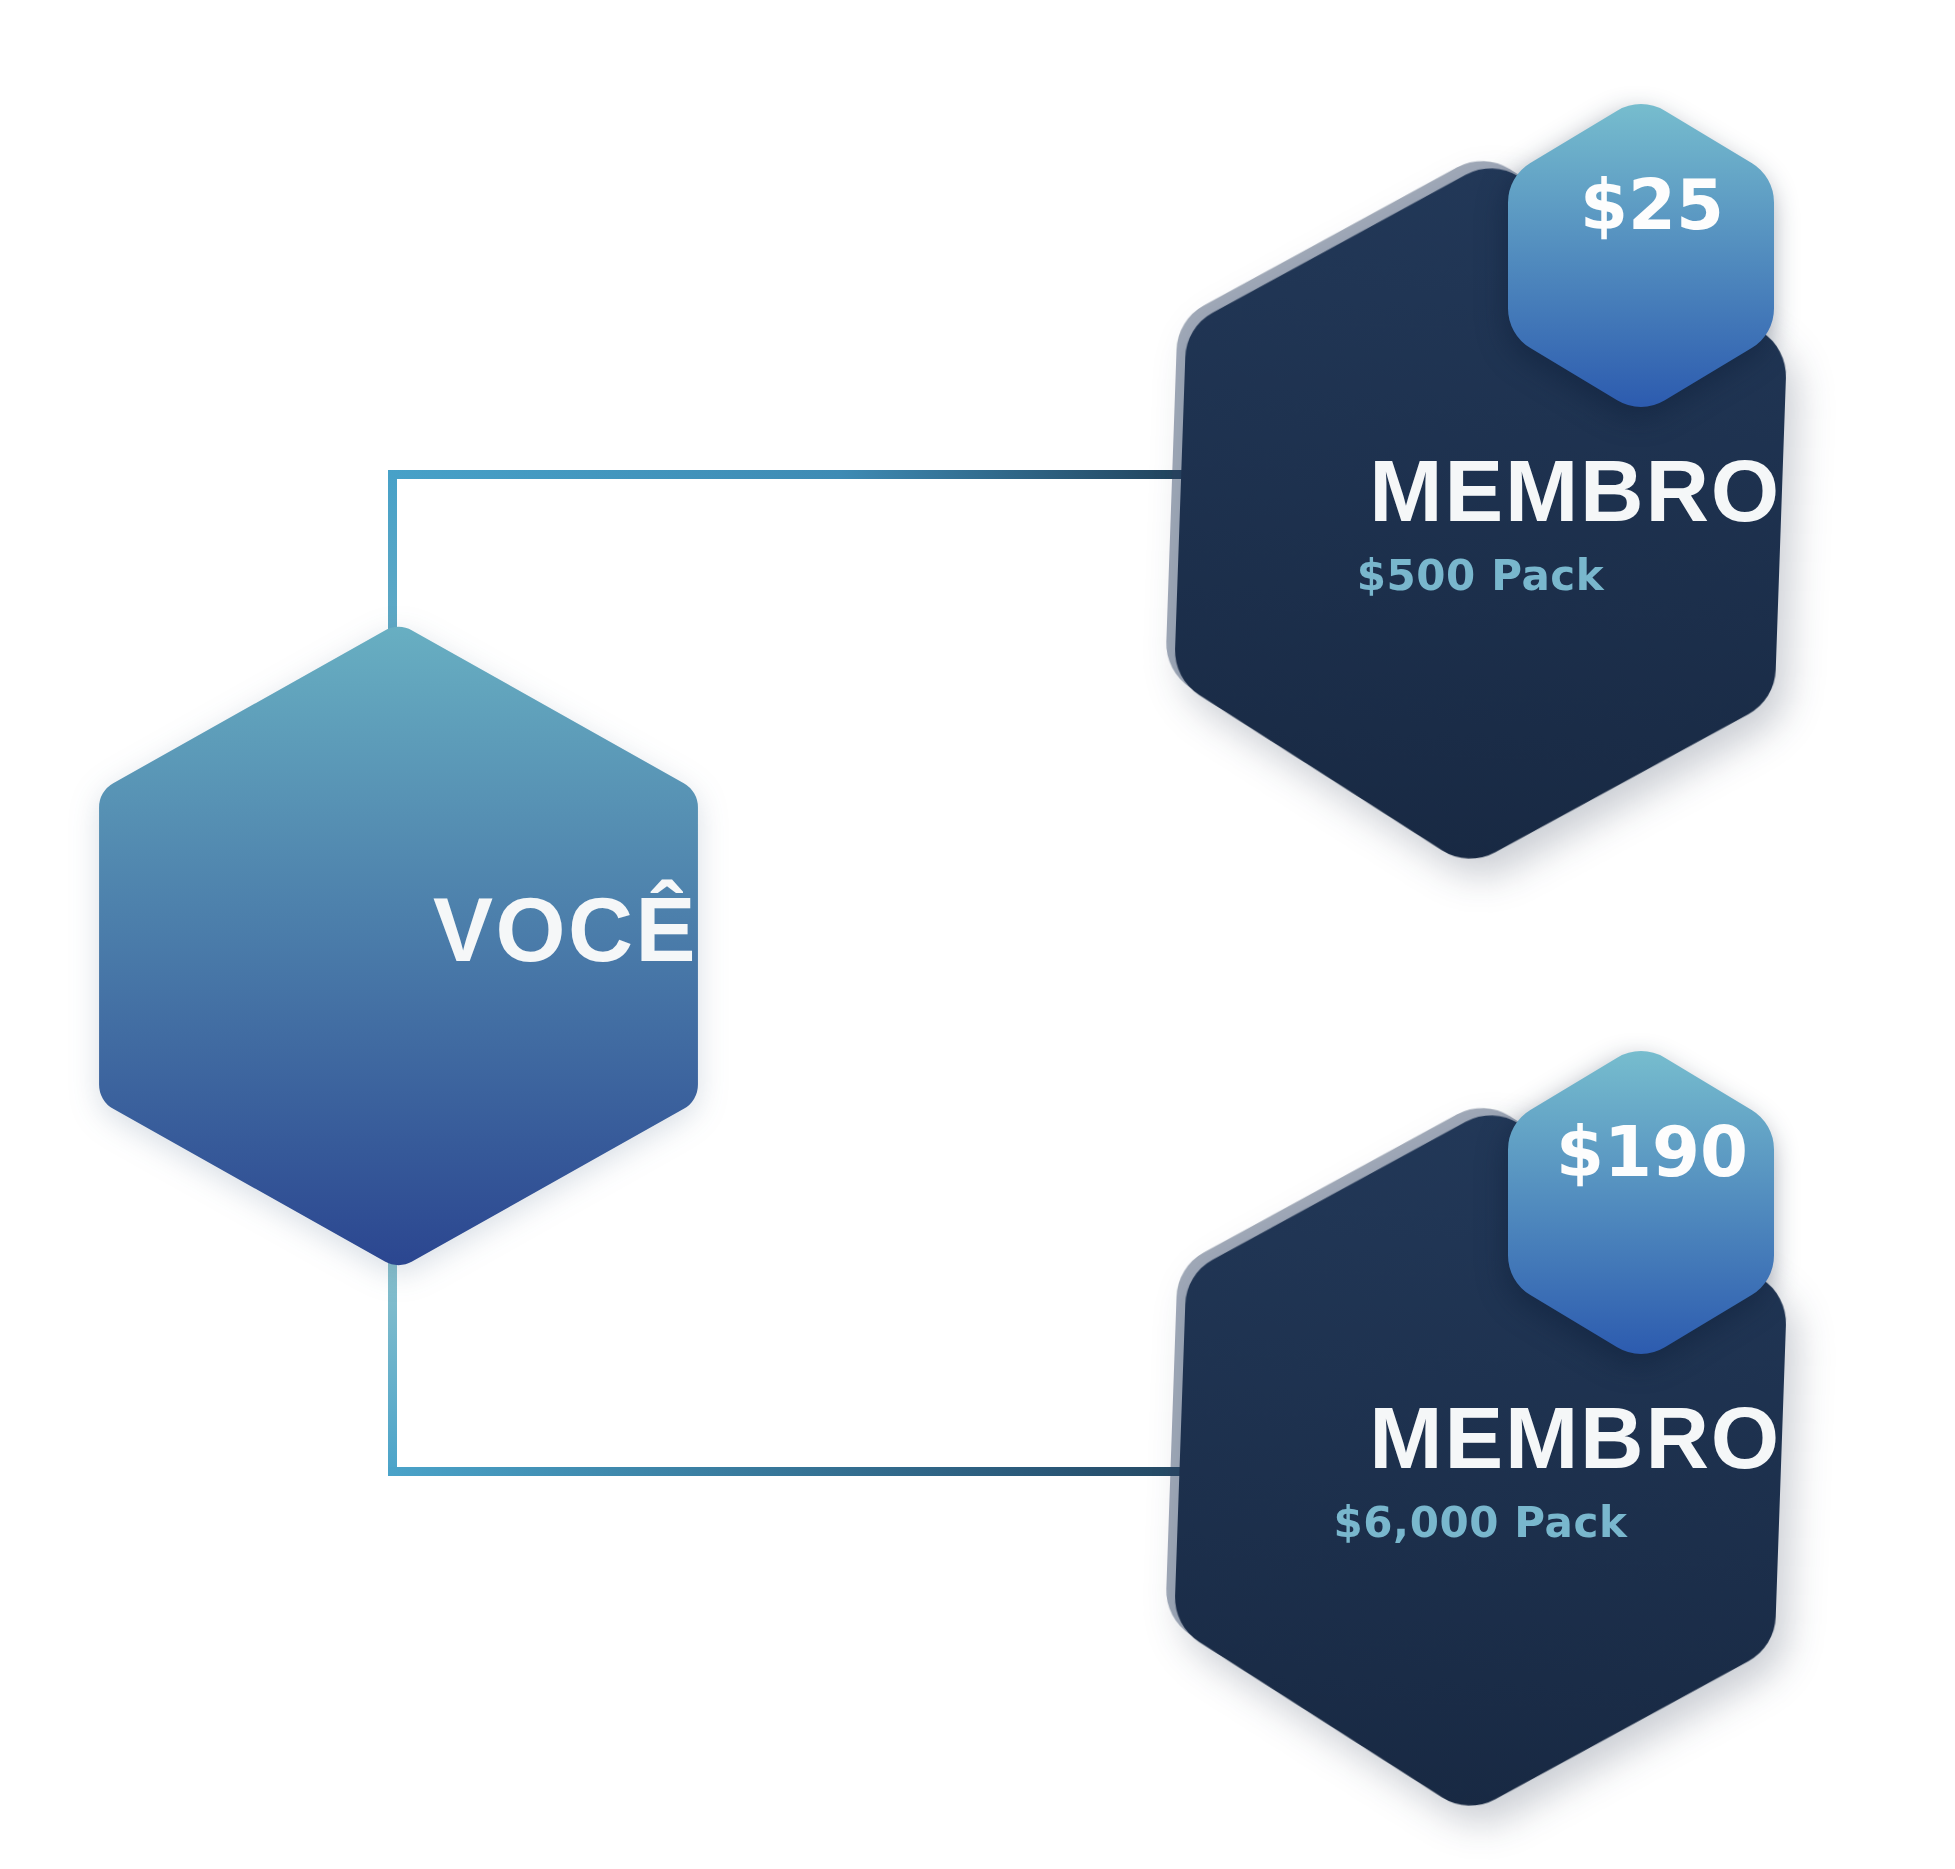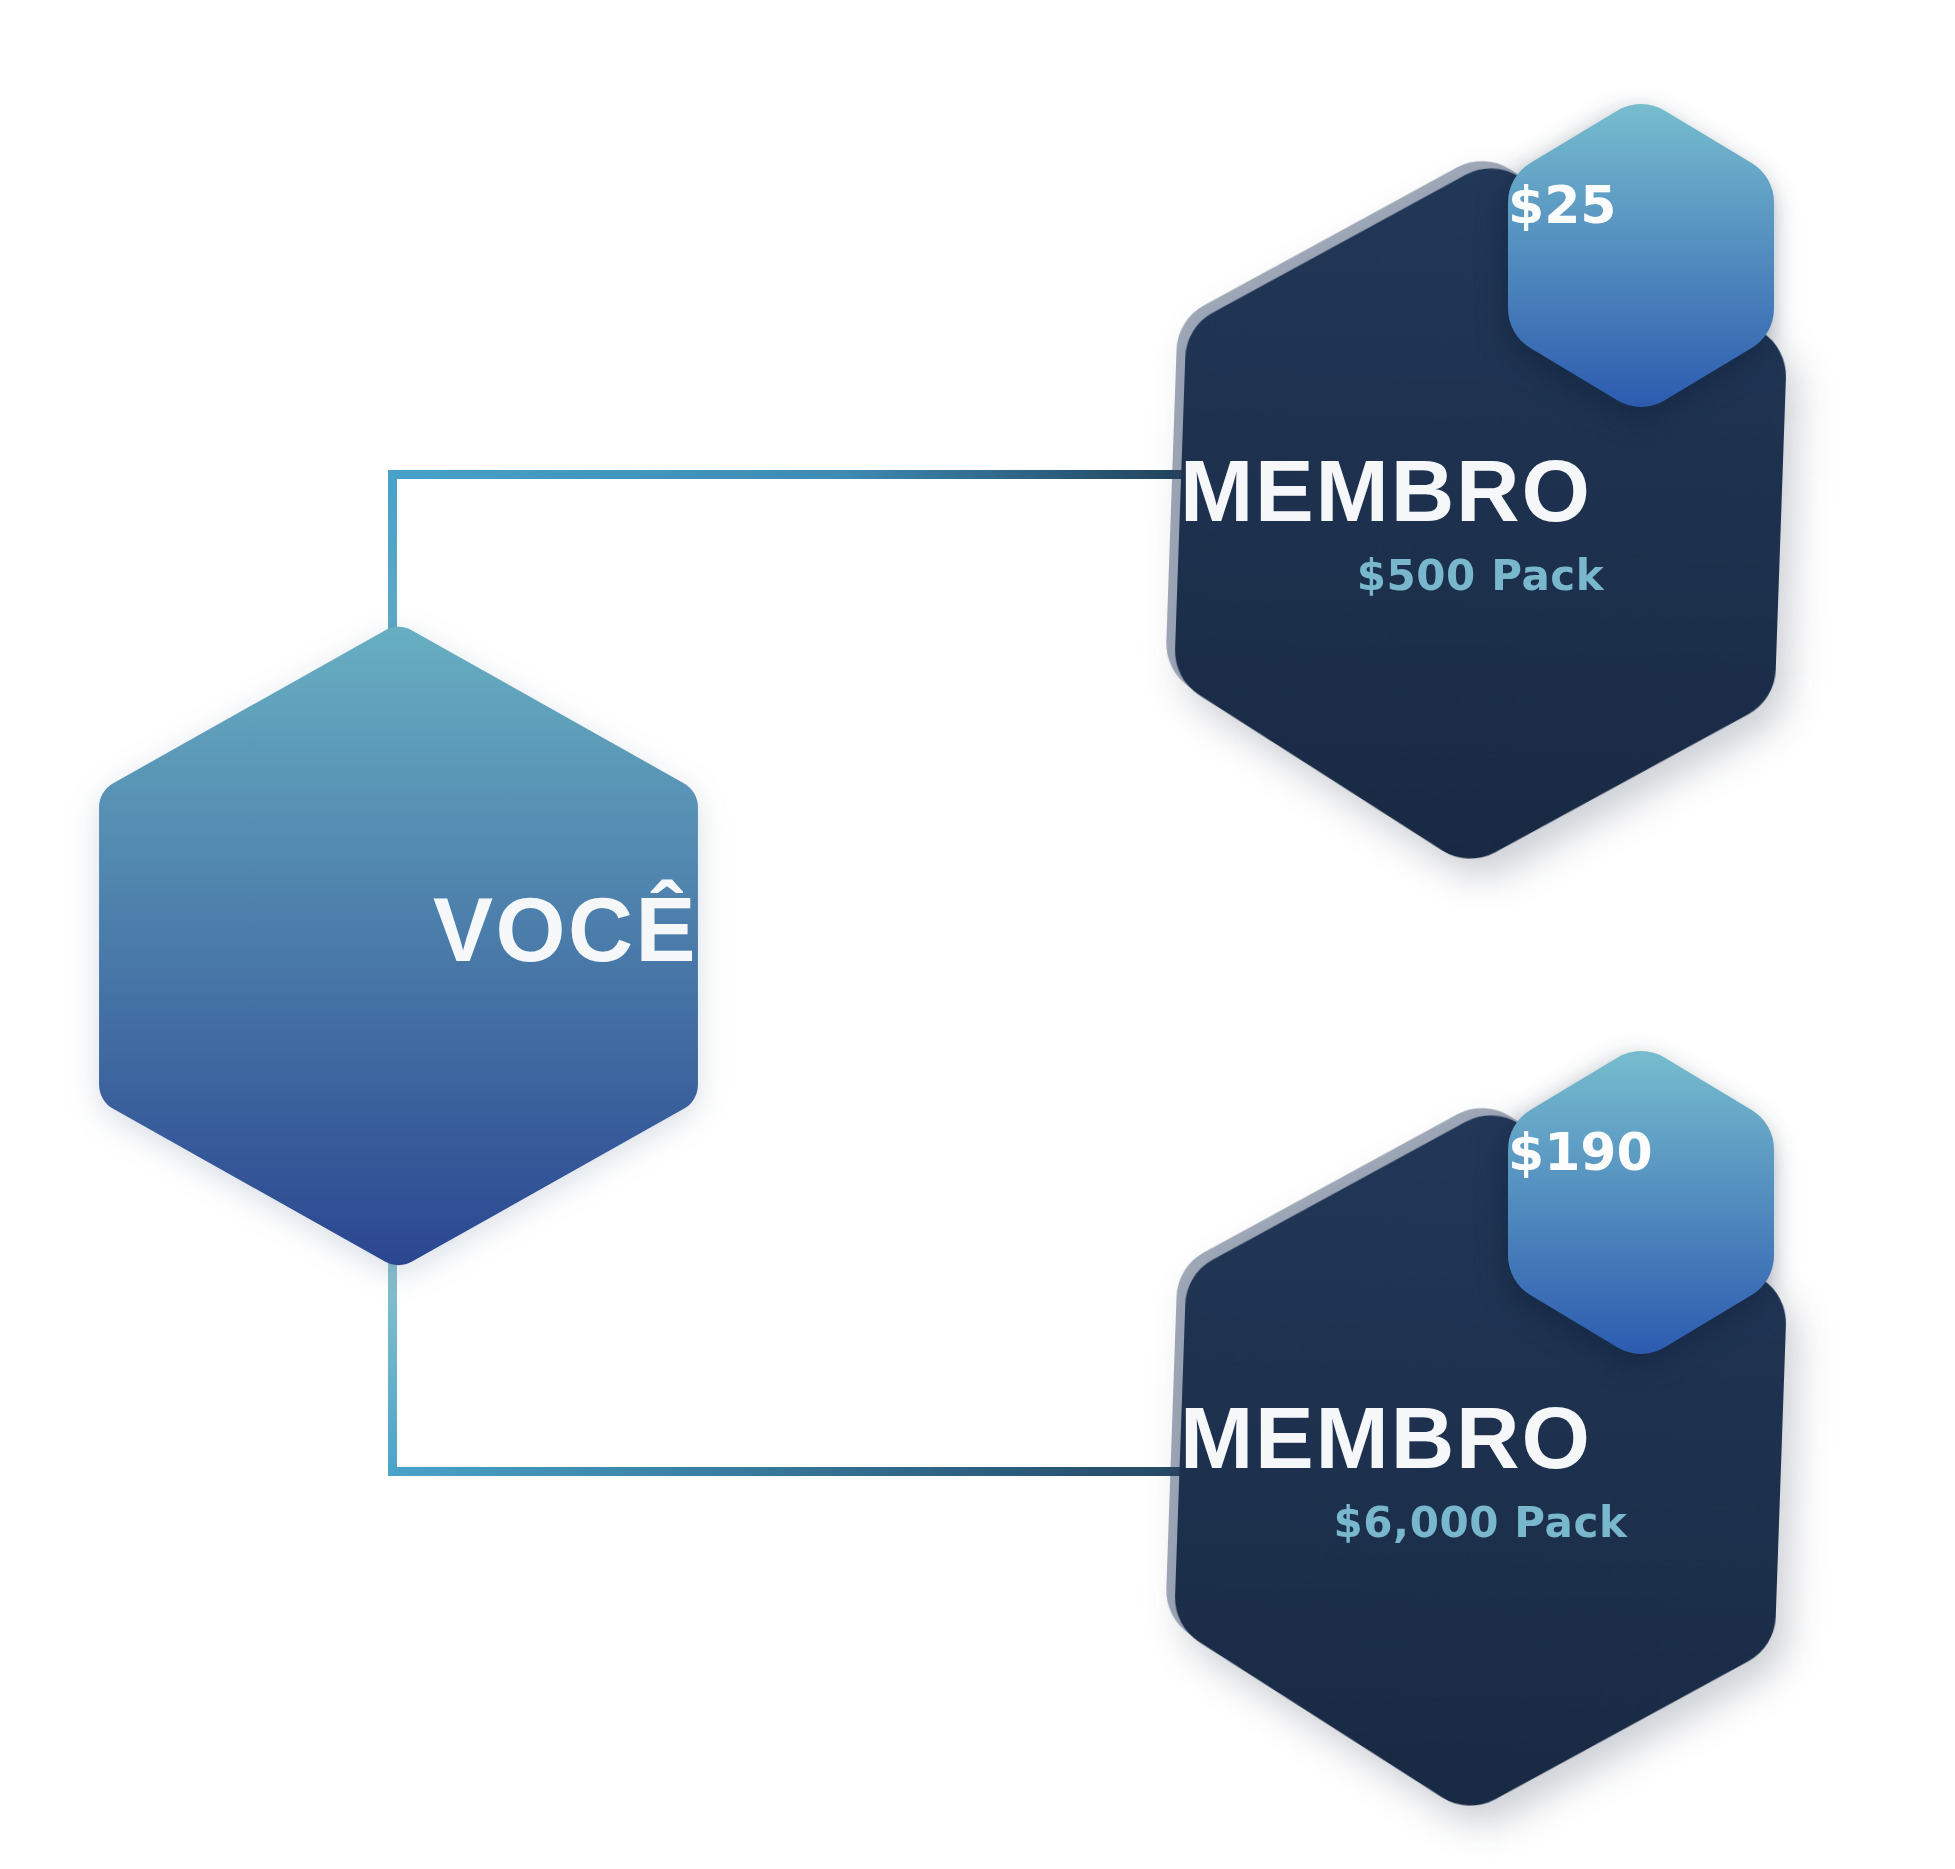--- a/index.html
+++ b/index.html
@@ -52,21 +52,21 @@
   .member1 { left: 1180px; top: 159px; }
   .member2 { left: 1180px; top: 1106px; }
   .member-hex {
     transform: rotate(2deg);
     transform-origin: 50% 50%;
     filter: drop-shadow(-8.6px -6.2px 0.6px rgba(44,64,98,0.45))
             drop-shadow(12.3px 17px 18.5px rgba(16,32,58,0.22));
   }
   .member-title {
     position: absolute; left: 0; top: 282px; width: 100%;
-    text-align: left; line-height: 99px;
+    text-align: right; line-height: 99px;
     font-size: 88px; font-weight: bold; letter-spacing: 1.8px;
     color: #F5F7F8;
     z-index: 3;
   }
   .member-pack {
     position: absolute; left: 0; top: 380px; width: 100%;
     text-align: center; line-height: 74px;
     font-family: "DejaVu Sans", sans-serif;
     font-size: 42px; font-weight: bold; letter-spacing: 0.6px;
     color: #79B7CD;
@@ -74,24 +74,24 @@
   }
 
   
   .badge {
     position: absolute; left: 328px; top: -65px;
     width: 266px; height: 323px;
     z-index: 4;
   }
   .badge-svg { filter: drop-shadow(-3.7px 11px 13.6px rgba(12,28,55,0.45)); }
   .badge-label {
-    position: absolute; left: 0; top: 68px; width: 100%;
-    line-height: 86px;
+    position: absolute; left: 11px; top: 68px; width: 100%;
+    text-align: center; line-height: 86px;
     font-family: "DejaVu Sans", sans-serif;
-    font-size: 52px; font-weight: bold;
+    font-size: 69px; font-weight: bold;
     color: #FDFDFD;
   }
 </style>
 </head>
 <body>
 
 <div class="canvas">
 
   <div class="connector conn-top-vert"></div>
   <div class="connector conn-top-horiz"></div>

